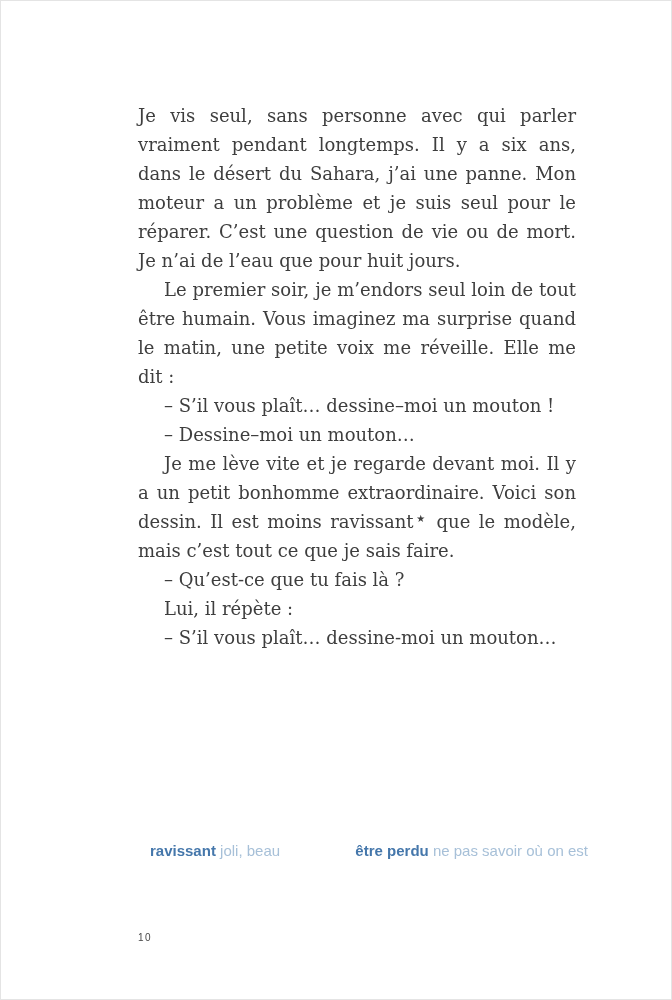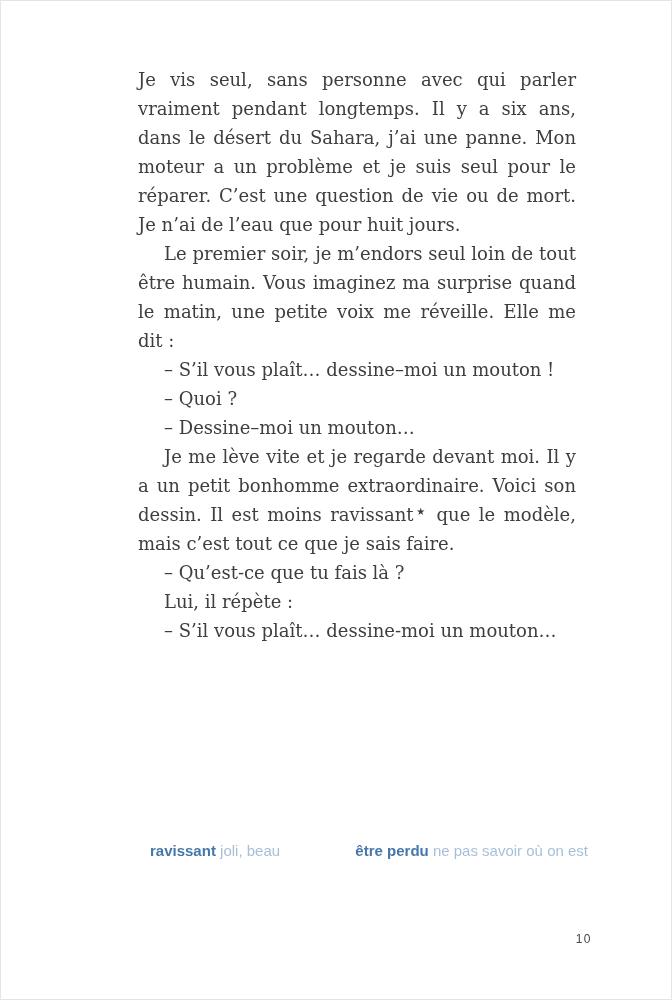--- a/index.html
+++ b/index.html
@@ -28,21 +28,21 @@
     color: #ed8440;
   }
   p.body {
     margin: 0;
     text-align: justify;
     font-family: "DejaVu Serif", "Liberation Serif", serif;
     font-size: 18px;
     line-height: 29px;
     color: #3e3e3e;
   }
-  p.first { margin-top: 64px; }
+  p.first { margin-top: 100px; }
   .indent { text-indent: 26px; }
   .section-gap { margin-top: 44px; }
   .star {
     font-family: "DejaVu Sans", sans-serif;
     font-size: 10px;
     line-height: 0;
     vertical-align: 6px;
     color: #3e3e3e;
   }
   .footnotes {
@@ -55,41 +55,40 @@
     align-items: baseline;
     font-family: "Liberation Sans", "DejaVu Sans", sans-serif;
     font-size: 15px;
     margin-left: 12px;
   }
   .fn { white-space: nowrap; }
   .fn-term { font-weight: 700; color: #4577ab; }
   .fn-def  { font-weight: 400; color: #a7c0d8; }
   .page-number {
     position: absolute;
-    left: 153px;
+    left: 137px;
     top: 931px;
     width: 438px;
-    text-align: right;
+    text-align: left;
     font-family: "Liberation Sans", "DejaVu Sans", sans-serif;
-    font-size: 12px;
+    font-size: 10px;
     letter-spacing: 1.5px;
     color: #474747;
   }
 </style>
 </head>
 <body>
 
 <div class="page">
   <div class="text-col">
 
 
     <p class="body first">Je vis seul, sans personne avec qui parler vraiment pendant longtemps. Il y a six ans, dans le désert du Sahara, j’ai une panne. Mon moteur a un problème et je suis seul pour le réparer. C’est une question de vie ou de mort. Je n’ai de l’eau que pour huit jours.</p>
     <p class="body indent">Le premier soir, je m’endors seul loin de tout être humain. Vous imaginez ma surprise quand le matin, une petite voix me réveille. Elle me dit&nbsp;:</p>
     <p class="body indent">– S’il vous plaît… dessine–moi un mouton&nbsp;!</p>
-    <p class="body indent">– Quoi&nbsp;?</p>
     <p class="body indent">– Dessine–moi un mouton…</p>
 
     <p class="body indent"><span>Je me lève vite et je regarde devant moi. Il y a un petit bonhomme extraordinaire. Voici son dessin. Il est moins ravissant</span><sup class="star">★</sup><span> que le modèle, mais c’est tout ce que je sais faire.</span></p>
 
 
     <p class="body indent">– Qu’est-ce que tu fais là&nbsp;?</p>
     <p class="body indent">Lui, il répète&nbsp;:</p>
     <p class="body indent">– S’il vous plaît… dessine-moi un mouton…</p>
   </div>
 

